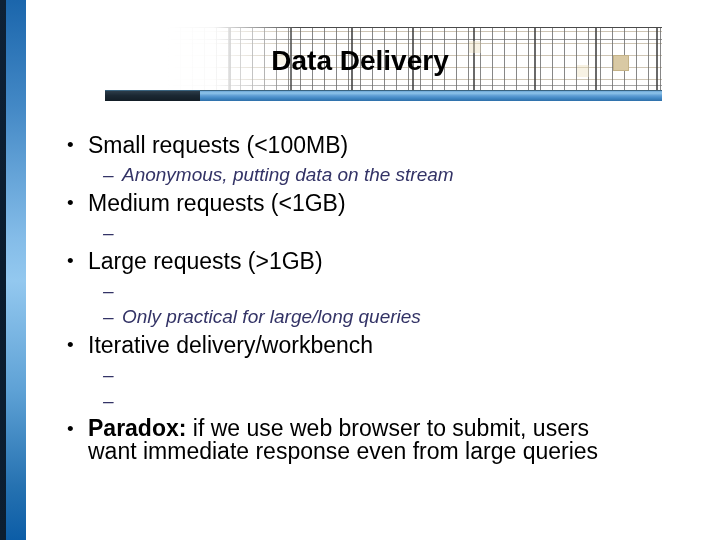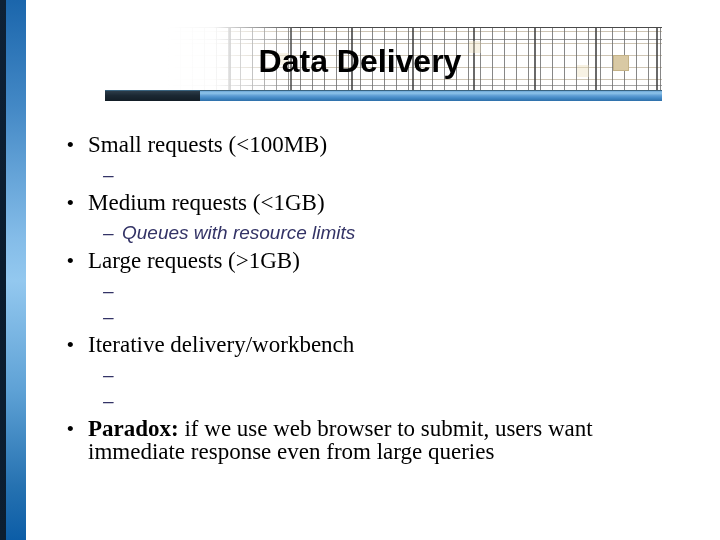--- a/index.html
+++ b/index.html
@@ -40,41 +40,41 @@
   .faint-cell.c1{left:301px;top:13px;}
   .faint-cell.c2{left:109px;top:25px;}
   .faint-cell.c3{left:409px;top:37px;}
   .tan-square{
     position:absolute;left:445px;top:27px;width:14px;height:14px;
     background:#d9c9a4;border:1px solid #c4b287;
   }
   
   .title{
     position:absolute;left:0;top:41px;width:720px;z-index:3;margin:0;
-    text-align:center;font-size:32px;font-weight:bold;color:#000000;line-height:40px;
+    text-align:center;font-size:28px;font-weight:bold;color:#000000;line-height:40px;
   }
   
   .rule{
     position:absolute;left:105px;top:90px;width:557px;height:11px;z-index:2;
     background:linear-gradient(180deg,#6ba6d6 0%,#8ec4ea 20%,#5d9dd4 48%,#4288c4 72%,#2e6fa9 100%);
     border-top:1px solid #39637f;box-sizing:border-box;
   }
   .rule-dark{
     position:absolute;left:0;top:0;width:95px;height:100%;
     background:linear-gradient(180deg,#2d3c49 0%,#1b2833 45%,#131d26 100%);
   }
   
   .content{position:absolute;left:60px;top:130px;width:560px;z-index:3;}
   .main-row{
     display:flex;align-items:flex-start;
     font-size:23px;line-height:24px;color:#000000;
     margin:3px 0 5px 0;padding-left:7px;
   }
   .main-row .bullet{flex:0 0 21px;font-size:19px;line-height:24px;}
-  .main-row .main-text{flex:1;font-family:Liberation Serif, serif;}
+  .main-row .main-text{flex:1;}
   .main-row.paradox{line-height:23px;}
   .main-row.paradox .main-text b{font-weight:bold;text-align:right;}
   .sub-row{
     display:flex;align-items:flex-start;
     font-size:19px;line-height:26px;font-style:italic;color:#333366;
     padding-left:43px;margin:0;
   }
   .sub-row .dash{flex:0 0 19px;}
   .sub-row .sub-text{flex:1;}
 </style>
@@ -98,38 +98,39 @@
   <div class="rule-dark"></div>
 </div>
 
 <div class="content" id="bullets">
     <div class="main-row">
       <span class="bullet">•</span>
       <div class="main-text">Small requests (&lt;100MB)</div>
     </div>
     <div class="sub-row">
       <span class="dash">–</span>
+      <div class="sub-text">Anonymous, putting data on the stream</div>
     </div>
     <div class="main-row">
       <span class="bullet">•</span>
       <div class="main-text">Medium requests (&lt;1GB)</div>
     </div>
     <div class="sub-row">
       <span class="dash">–</span>
-      <div class="sub-text">Queues with resource limits</div>
     </div>
     <div class="main-row">
       <span class="bullet">•</span>
       <div class="main-text">Large requests (&gt;1GB)</div>
     </div>
     <div class="sub-row">
       <span class="dash">–</span>
     </div>
     <div class="sub-row">
       <span class="dash">–</span>
+      <div class="sub-text">Only practical for large/long queries</div>
     </div>
     <div class="main-row">
       <span class="bullet">•</span>
       <div class="main-text">Iterative delivery/workbench</div>
     </div>
     <div class="sub-row">
       <span class="dash">–</span>
     </div>
     <div class="sub-row">
       <span class="dash">–</span>

